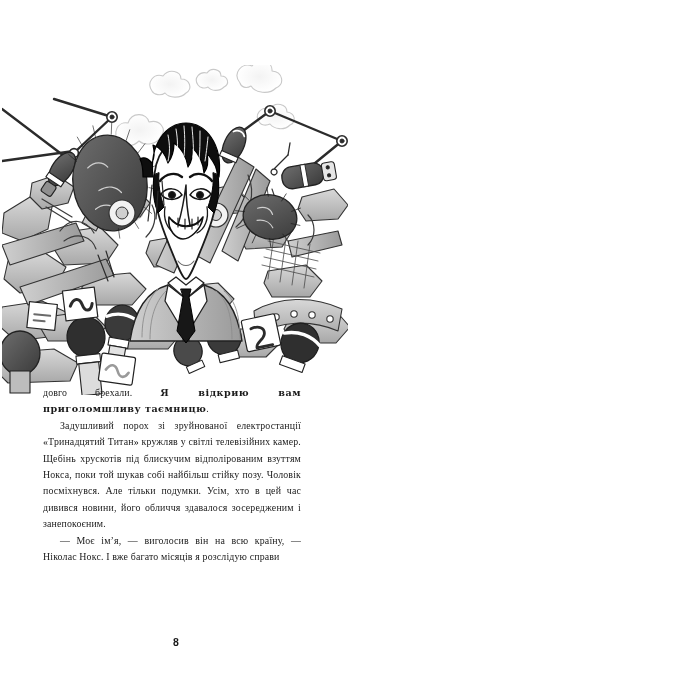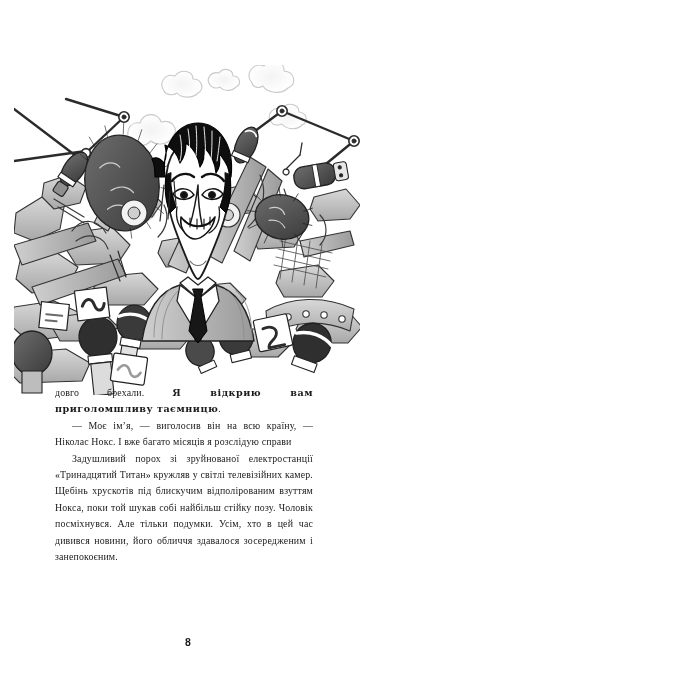--- a/index.html
+++ b/index.html
@@ -19,21 +19,21 @@
 
   
   .spread {
     position: absolute;
     left: 0; top: 0;
     width: 700px;
     height: 700px;
   }
   .page-left {
     position: absolute;
-    left: 12px;  top: 55px;
+    left: 0px;  top: 55px;
     width: 350px; height: 560px; padding-left: 30px;
   }
   .page-right {
     position: absolute;
     left: 350px; top: 55px;
     width: 350px; height: 560px;
   }
 
   
   .illo-wrap {
@@ -363,22 +363,22 @@
             <g stroke="#2b2b2b" stroke-width="1.2" fill="none">
               <path d="M150 120l-4 36M156 126l-2 28M160 116l2 24"></path>
               <path d="M96 190l10 26M104 186l8 26"></path>
             </g>
           </g>
         </svg>
       </div>
 
       <div class="textcol left">
         <p class="para cont"><span>довго брехали. </span><span class="shout">Я відкрию вам приголомшливу таємницю</span><span>.</span></p>
+        <p class="para"><span>Задушливий порох зі зруйнованої електростанції «Тринадцятий Титан» кружляв у світлі телевізійних камер. Щебінь хрускотів під блискучим відполірованим взуттям Нокса, поки той шукав собі найбільш стійку позу. Чоловік посміхнувся. Але тільки подумки. Усім, хто в цей час дивився новини, його обличчя здавалося зосередженим і занепокоєним.</span></p>
         <p class="para"><span>— Моє ім’я, — виголосив він на всю країну, — Ніколас Нокс. І вже багато місяців я розслідую справи</span></p>
-        <p class="para"><span>Задушливий порох зі зруйнованої електростанції «Тринадцятий Титан» кружляв у світлі телевізійних камер. Щебінь хрускотів під блискучим відполірованим взуттям Нокса, поки той шукав собі найбільш стійку позу. Чоловік посміхнувся. Але тільки подумки. Усім, хто в цей час дивився новини, його обличчя здавалося зосередженим і занепокоєним.</span></p>
       </div>
 
       <div class="folio l">8</div>
     </div>
 
     <div class="page-right">
       
 
       
     </div>

